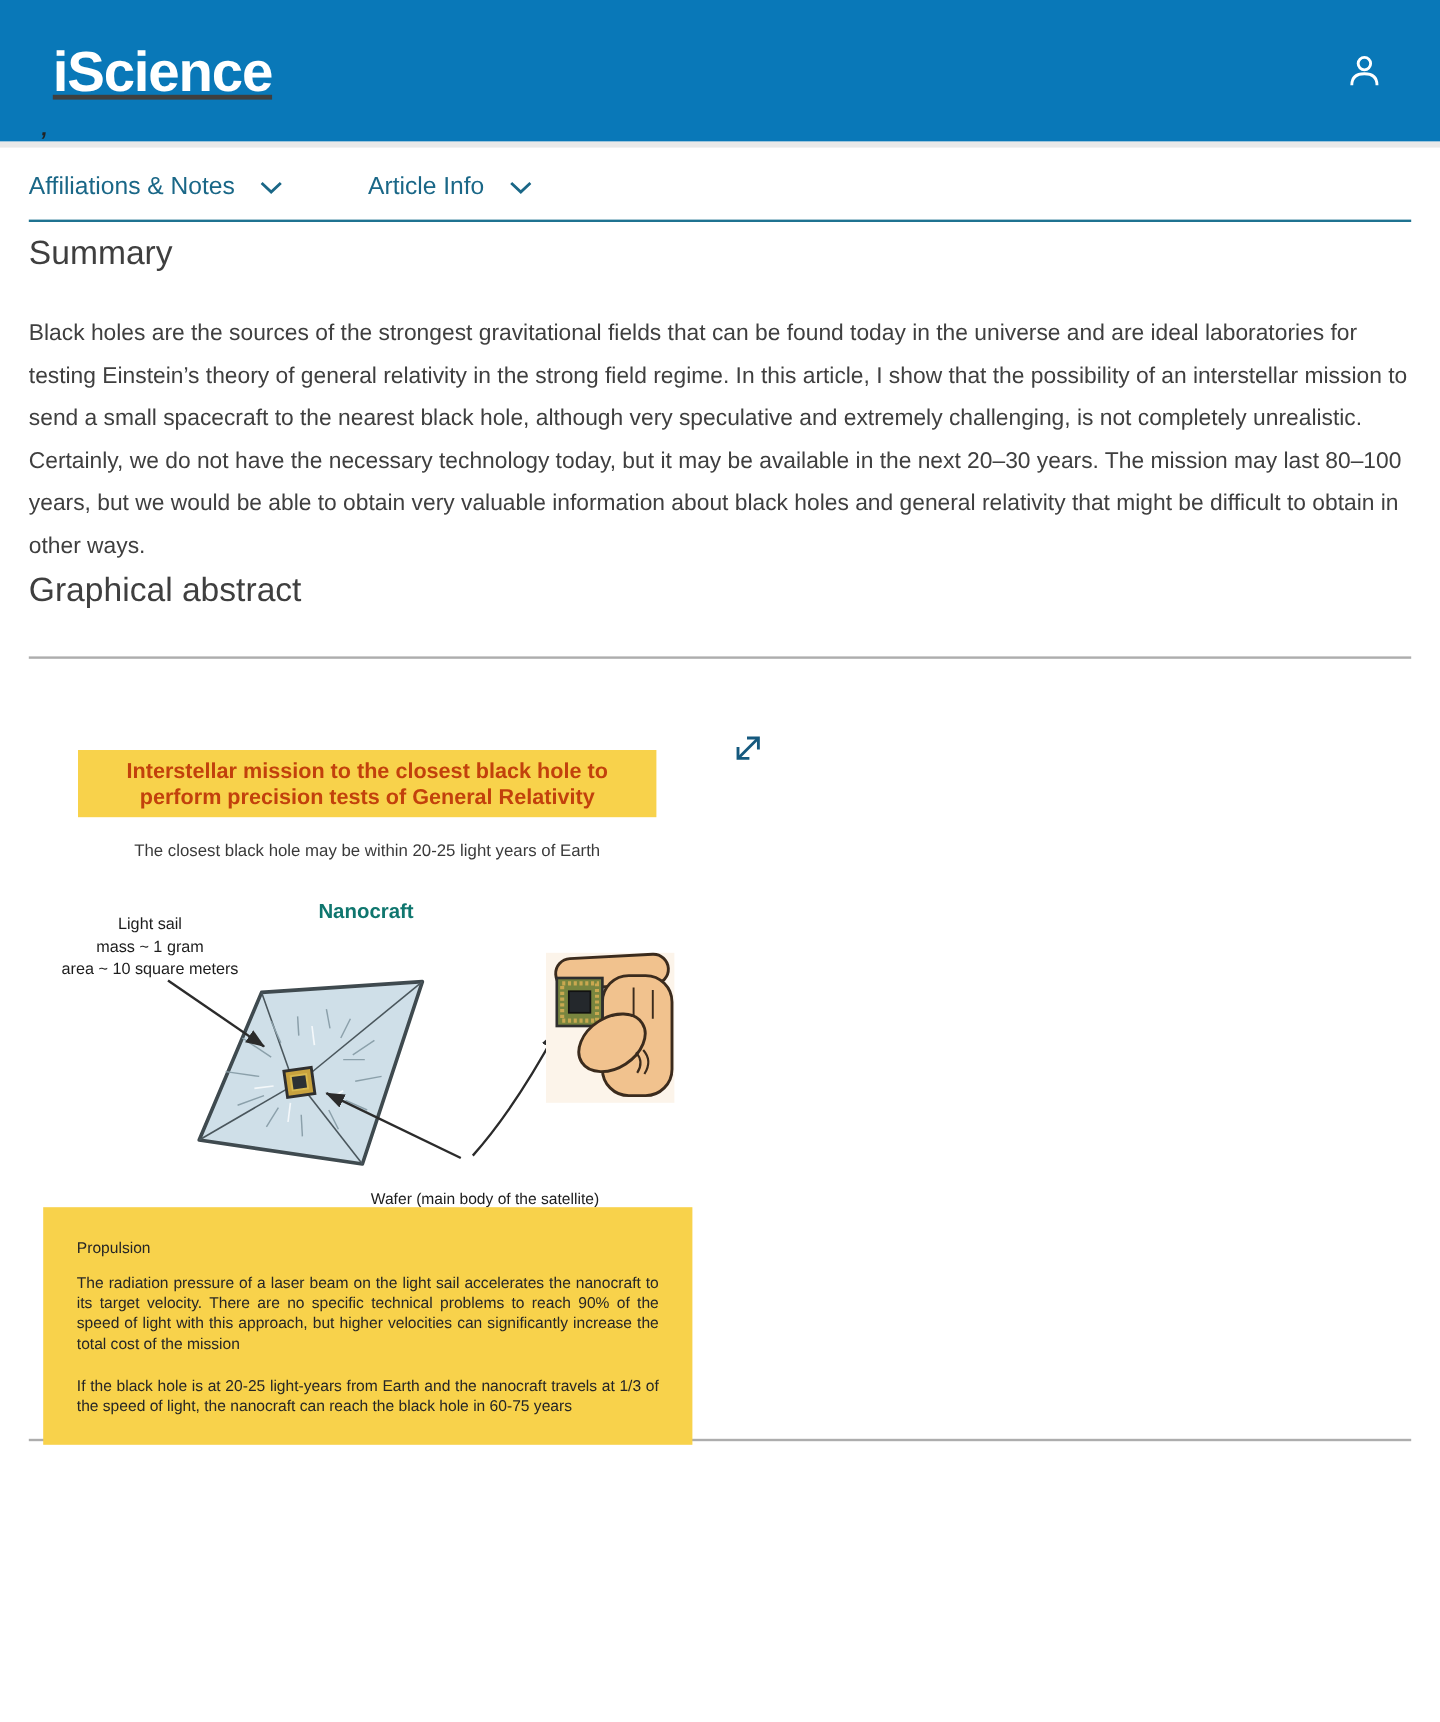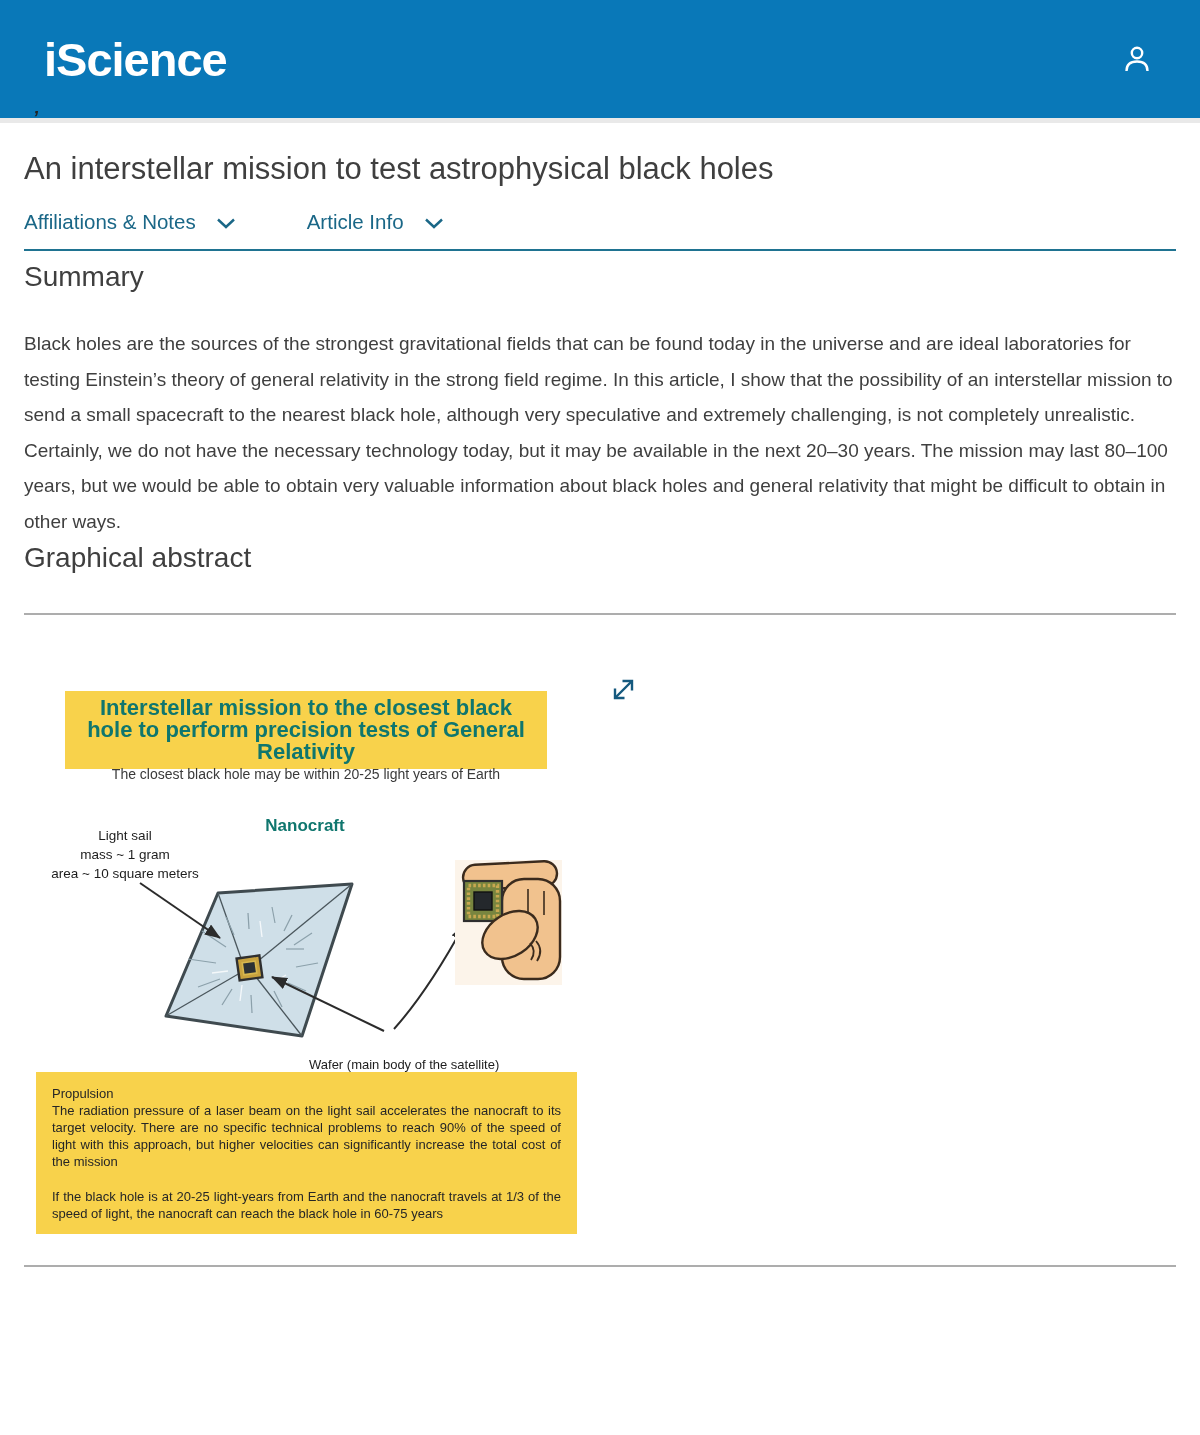--- a/index.html
+++ b/index.html
@@ -14,20 +14,21 @@
   }
 
   
   .site-header {
     height: 118px;
     background: #0978b8;
     display: flex;
     align-items: center;
     justify-content: space-between;
     padding: 0 46px 0 44px;
+    text-decoration: underline;
   }
   .brand {
     color: #ffffff;
     font-size: 47px;
     font-weight: bold;
     letter-spacing: -1px;
     cursor: pointer;
   }
   .profile-btn { background: none; border: none; padding: 0; cursor: pointer; line-height: 0; }
   .header-strip { height: 5px; background: #e9e9e9; }
@@ -108,23 +109,23 @@
   .expand-btn {
     left: 586px; top: 46px;
     background: none; border: none; padding: 0; cursor: pointer; line-height: 0;
   }
 
   .ga-banner {
     left: 41px; top: 61px; width: 482px;
     background: #f8d24b;
     padding: 6px 14px;
     text-align: center;
-    font-size: 22px;
+    font-size: 18px;
     font-weight: bold;
-    color: #0f766e;
+    color: #c2410c;
     line-height: 22px;
   }
   .ga-subtitle {
     left: 41px; top: 136px; width: 482px;
     text-align: center;
     font-size: 14px;
     color: #3a3a3a;
   }
   .nanocraft-label {
     left: 181px; top: 186px; width: 200px;
@@ -143,21 +144,21 @@
   .diagram-svg { left: 12px; top: 225px; }
 
   .propulsion-box {
     left: 12px; top: 442px; width: 541px;
     background: #f8d24b;
     padding: 13px 16px 12px 16px;
     font-size: 13px;
     line-height: 17.2px;
     color: #262626;
   }
-  .propulsion-box p { margin: 0; }
+  .propulsion-box p { margin: 12px; }
   .propulsion-box .just { text-align: justify; }
   .propulsion-box .gap { margin-top: 17px; }
 
   .bottom-divider { margin-top: 33px; }
 </style>
 </head>
 <body>
 
 <header class="site-header">
   <span class="brand">iScience</span>
@@ -169,21 +170,20 @@
       </svg>
     </span>
   </button>
 </header>
 <div class="header-strip"></div>
 
 <span class="page-fragment">’</span>
 
 <main>
 
-  <h1 class="article-title">An interstellar mission to test astrophysical black holes</h1>
 
 
   <div class="meta-row">
     <button class="meta-toggle">
       <span>Affiliations &amp; Notes</span>
       <span>
         <svg width="18" height="11" viewBox="0 0 18 11" fill="none" stroke="#1a6787" stroke-width="2.4">
           <polyline points="1,1.5 9,9 17,1.5"></polyline>
         </svg>
       </span>

